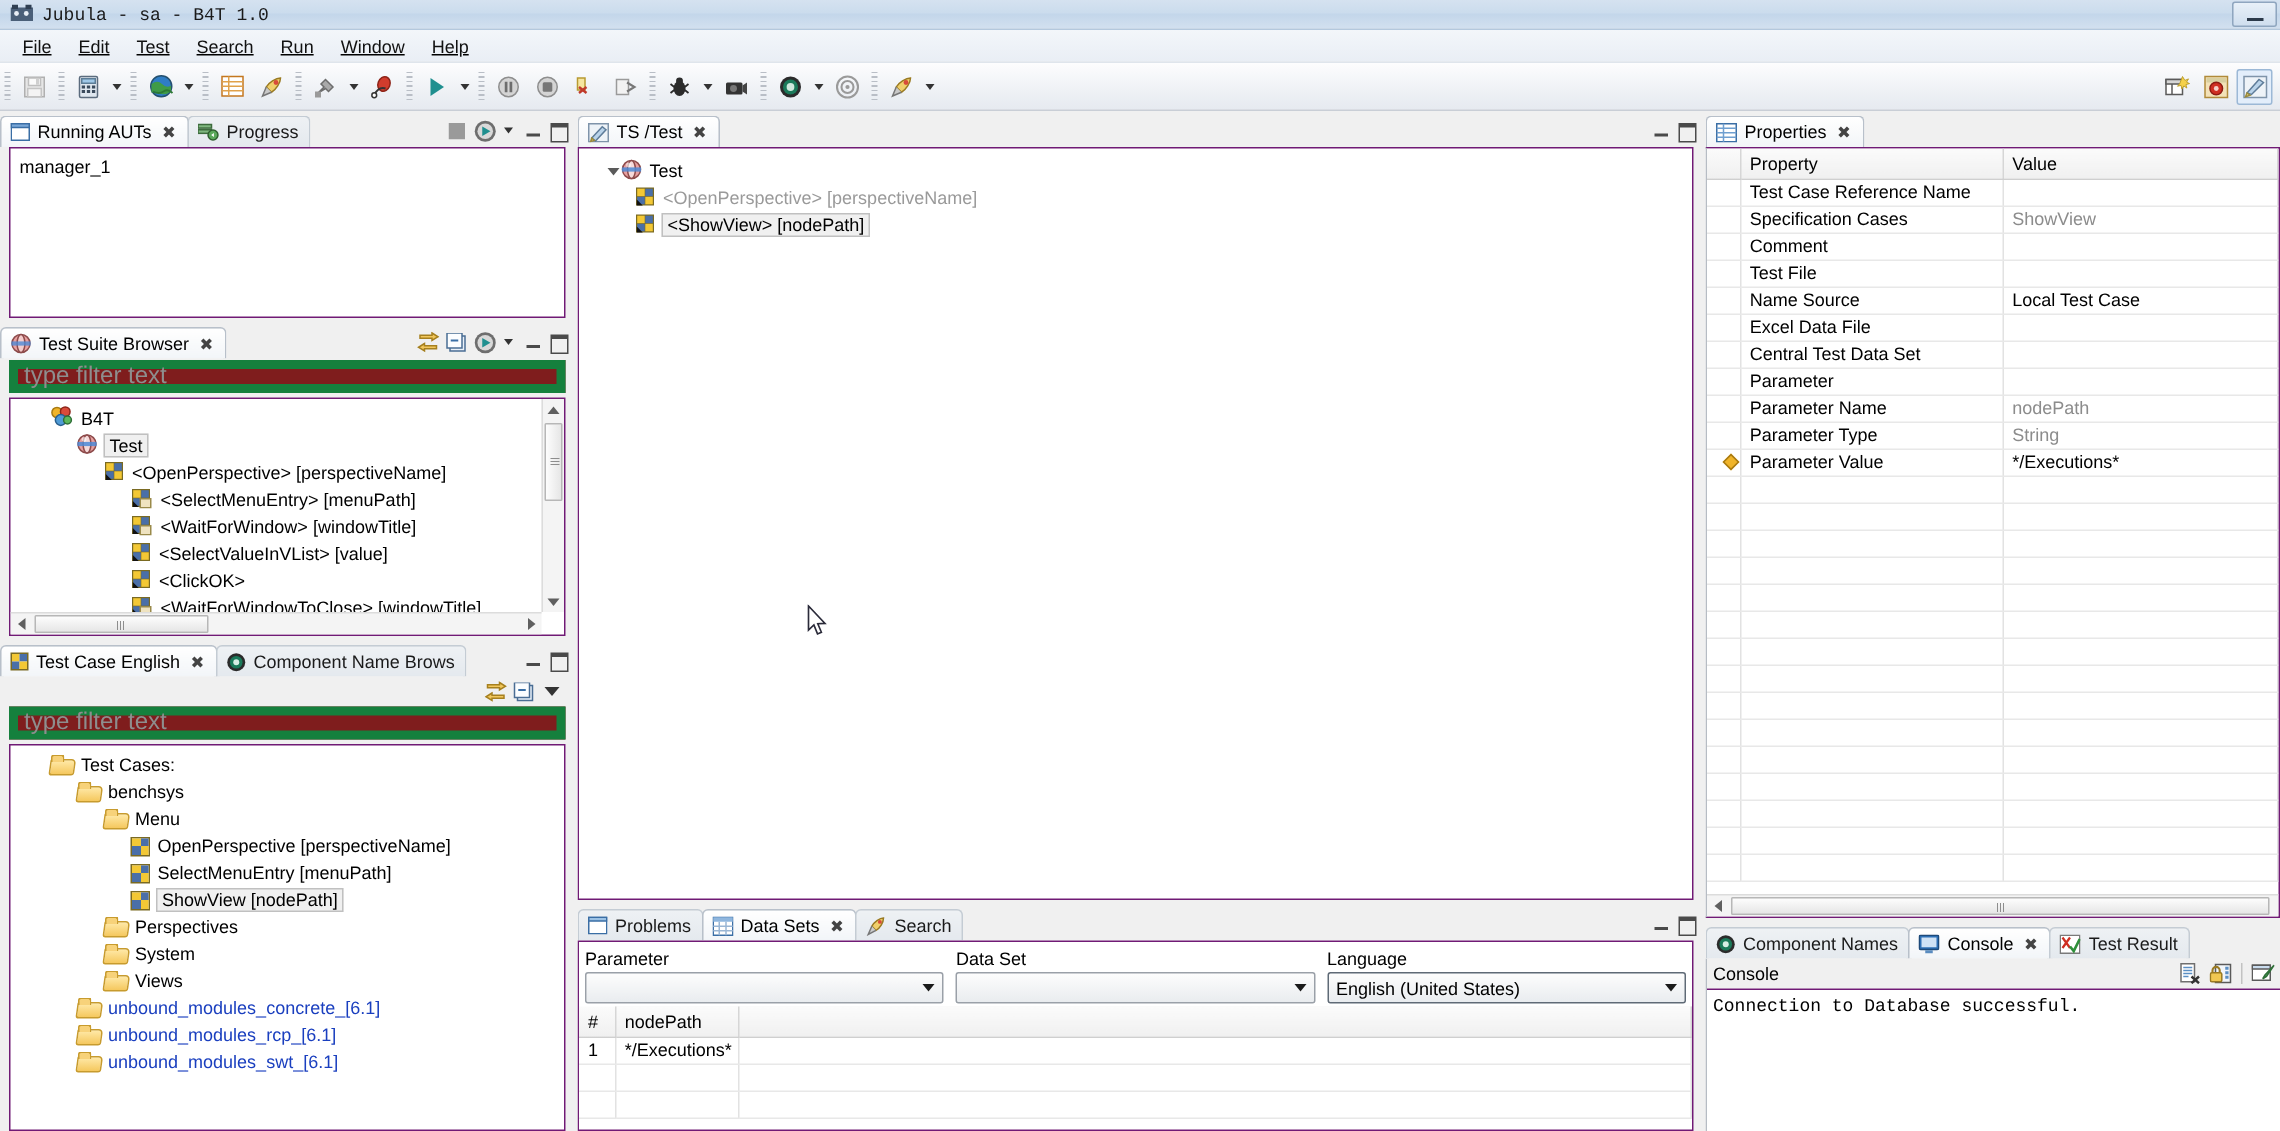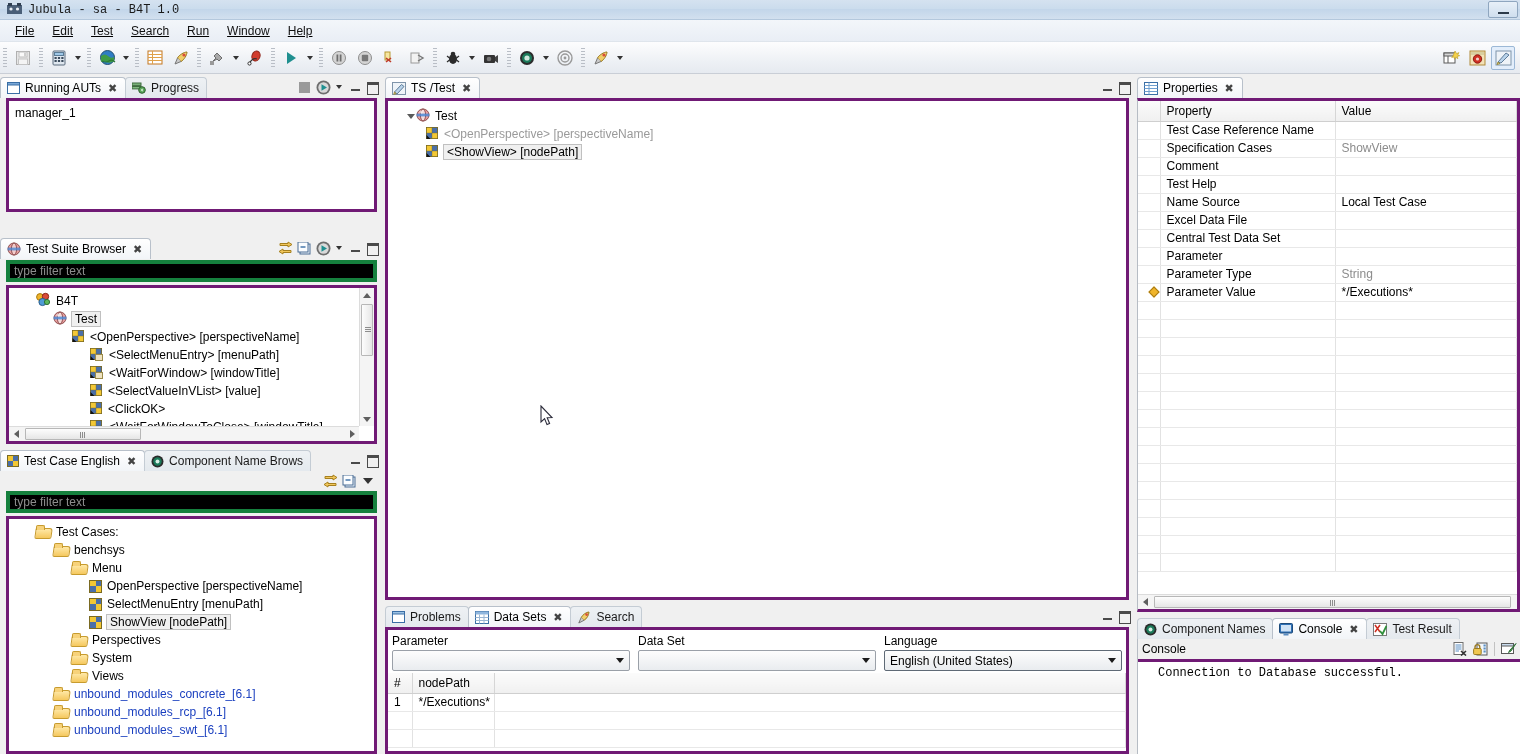--- a/index.html
+++ b/index.html
@@ -139,32 +139,32 @@
     border:1px solid transparent;border-radius:2px;
   }
 
   .minmax { display:flex; align-items:center; gap:2px; margin-left:3px; }
   .mm-min, .mm-max { width:14px;height:14px;position:relative;display:block; }
   .mm-min::after{content:"";position:absolute;left:2px;bottom:3px;width:9px;height:2px;background:#4a4a4a;}
   .mm-max::after{content:"";position:absolute;left:2px;top:2px;width:10px;height:9px;border:1px solid #4a4a4a;border-top-width:3px;}
 
   .partbody {
     flex:1; background:#fff;
-    border:3px solid #701a75;
+    border:1px solid #701a75;
     margin:0;
     overflow:hidden;
     position:relative;
   }
 
   
   .filterbox {
     height:22px; margin:2px 2px 2px 2px;
-    border:4px solid #15803d; background:#000000;
+    border:6px solid #15803d; background:#7f1d1d;
     display:flex;align-items:center;padding:0 4px;
-    color:#8e8e8e; font-size:12px;
+    color:#8e8e8e; font-size:16px;
   }
 
   
   .tree { font-size:12px; color:#000; padding:4px 0 0 0; overflow:hidden; position:relative; height:100%; }
   .trow { display:flex; align-items:center; height:18px; padding-left:4px; white-space:nowrap; }
   .trow .ind { display:inline-block; }
   .trow .tlabel { margin-left:5px; }
   .trow .tlabel.sel {
     background:#f0f0f0; border:1px solid #c0c0c0; padding:0 3px; margin-left:4px;
   }
@@ -259,21 +259,21 @@
     width:18px;height:19px;display:flex;align-items:center;justify-content:center;
   }
   .combo .carrow::after{content:"";border-left:4px solid transparent;border-right:4px solid transparent;border-top:5px solid #1b1b1b;}
 
   
   .consoletitle {
     height:20px; display:flex; align-items:center; justify-content:space-between;
     padding:0 2px 0 4px; font-size:12px; background:#f0f0f0;
   }
   .consoletext {
-    font-family:"Liberation Mono", monospace; font-size:12px; padding:4px 20px; color:#000;
+    font-family:"Liberation Mono", monospace; font-size:12px; padding:4px 4px; color:#000;
     background:#fff;
   }
 
   .sash-v { width:4px; background:#f0f0f0; }
   .sash-h { height:4px; background:#f0f0f0; }
 </style>
 </head>
 <body>
 
 <div id="titlebar">
@@ -532,21 +532,21 @@
           </div>
         </div>
       </div>
       <div class="partbody" style="margin:0 4px 0 6px;">
         <div style="padding:5px 6px;font-size:12px;">manager_1</div>
       </div>
     </div>
 
     <div class="sash-h"></div>
 
-    <div class="part" style="height:208px;margin-top:20px;">
+    <div class="part" style="height:208px;">
       <div class="tabrow">
         <div class="tab">
           <span class="ticon">
             <svg width="14" height="14" viewBox="0 0 14 14">
               <circle cx="7" cy="7" r="6" fill="#e8a0a0" stroke="#8d4b4b"></circle>
               <ellipse cx="7" cy="7" rx="2.6" ry="6" fill="#f3cccc" stroke="#8d4b4b"></ellipse>
               <rect x="0.6" y="5.6" width="12.8" height="2.8" fill="#4e8ad6" opacity=".8"></rect>
             </svg>
           </span>
           <span>Test Suite Browser</span>
@@ -1057,21 +1057,21 @@
                 <td>Specification Cases</td>
                 <td class="grey">ShowView</td>
               </tr>
               <tr>
                 <td class="gutter"></td>
                 <td>Comment</td>
                 <td></td>
               </tr>
               <tr>
                 <td class="gutter"></td>
-                <td>Test Help</td>
+                <td>Test File</td>
                 <td></td>
               </tr>
               <tr>
                 <td class="gutter"></td>
                 <td>Name Source</td>
                 <td>Local Test Case</td>
               </tr>
               <tr>
                 <td class="gutter"></td>
                 <td>Excel Data File</td>
@@ -1079,20 +1079,25 @@
               </tr>
               <tr>
                 <td class="gutter"></td>
                 <td>Central Test Data Set</td>
                 <td></td>
               </tr>
               <tr>
                 <td class="gutter"></td>
                 <td>Parameter</td>
                 <td></td>
+              </tr>
+              <tr>
+                <td class="gutter"></td>
+                <td>Parameter Name</td>
+                <td class="grey">nodePath</td>
               </tr>
               <tr>
                 <td class="gutter"></td>
                 <td>Parameter Type</td>
                 <td class="grey">String</td>
               </tr>
               <tr>
                 <td class="gutter"><span style="display:inline-block;width:8px;height:8px;background:#f0b429;border:1px solid #a87a12;transform:rotate(45deg);margin-left:6px;"></span></td>
                 <td>Parameter Value</td>
                 <td>*/Executions*</td>

